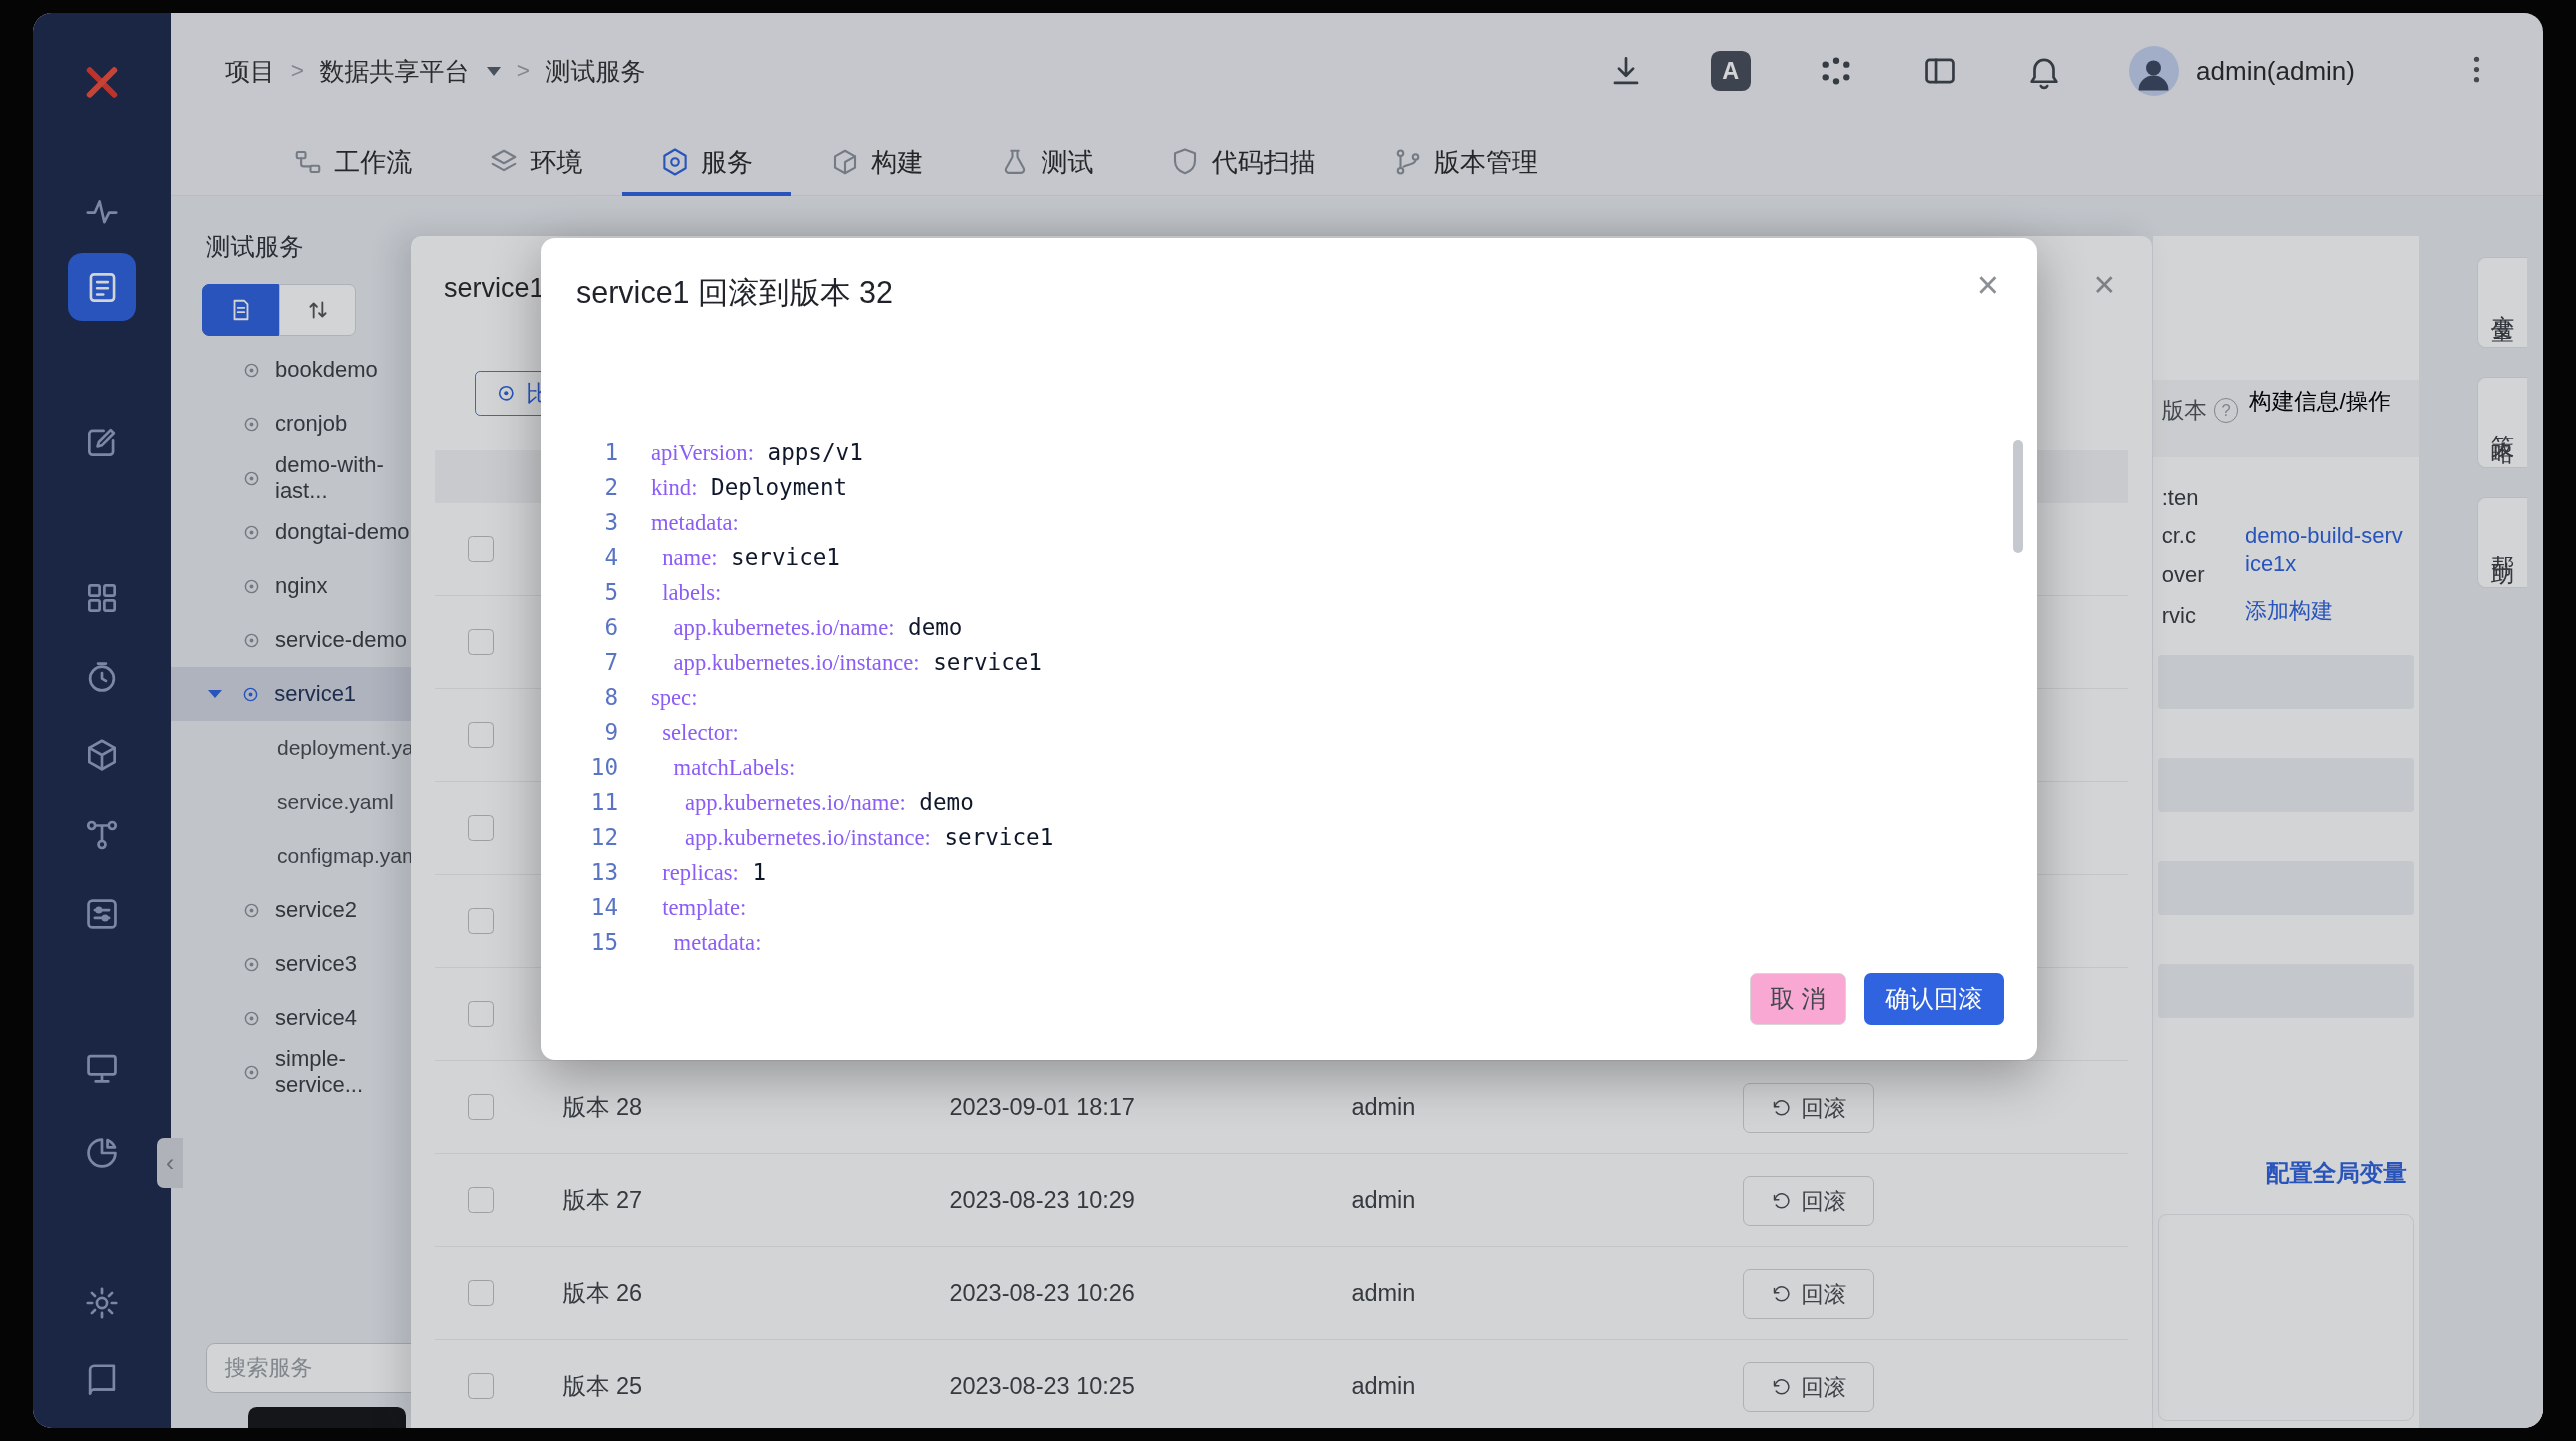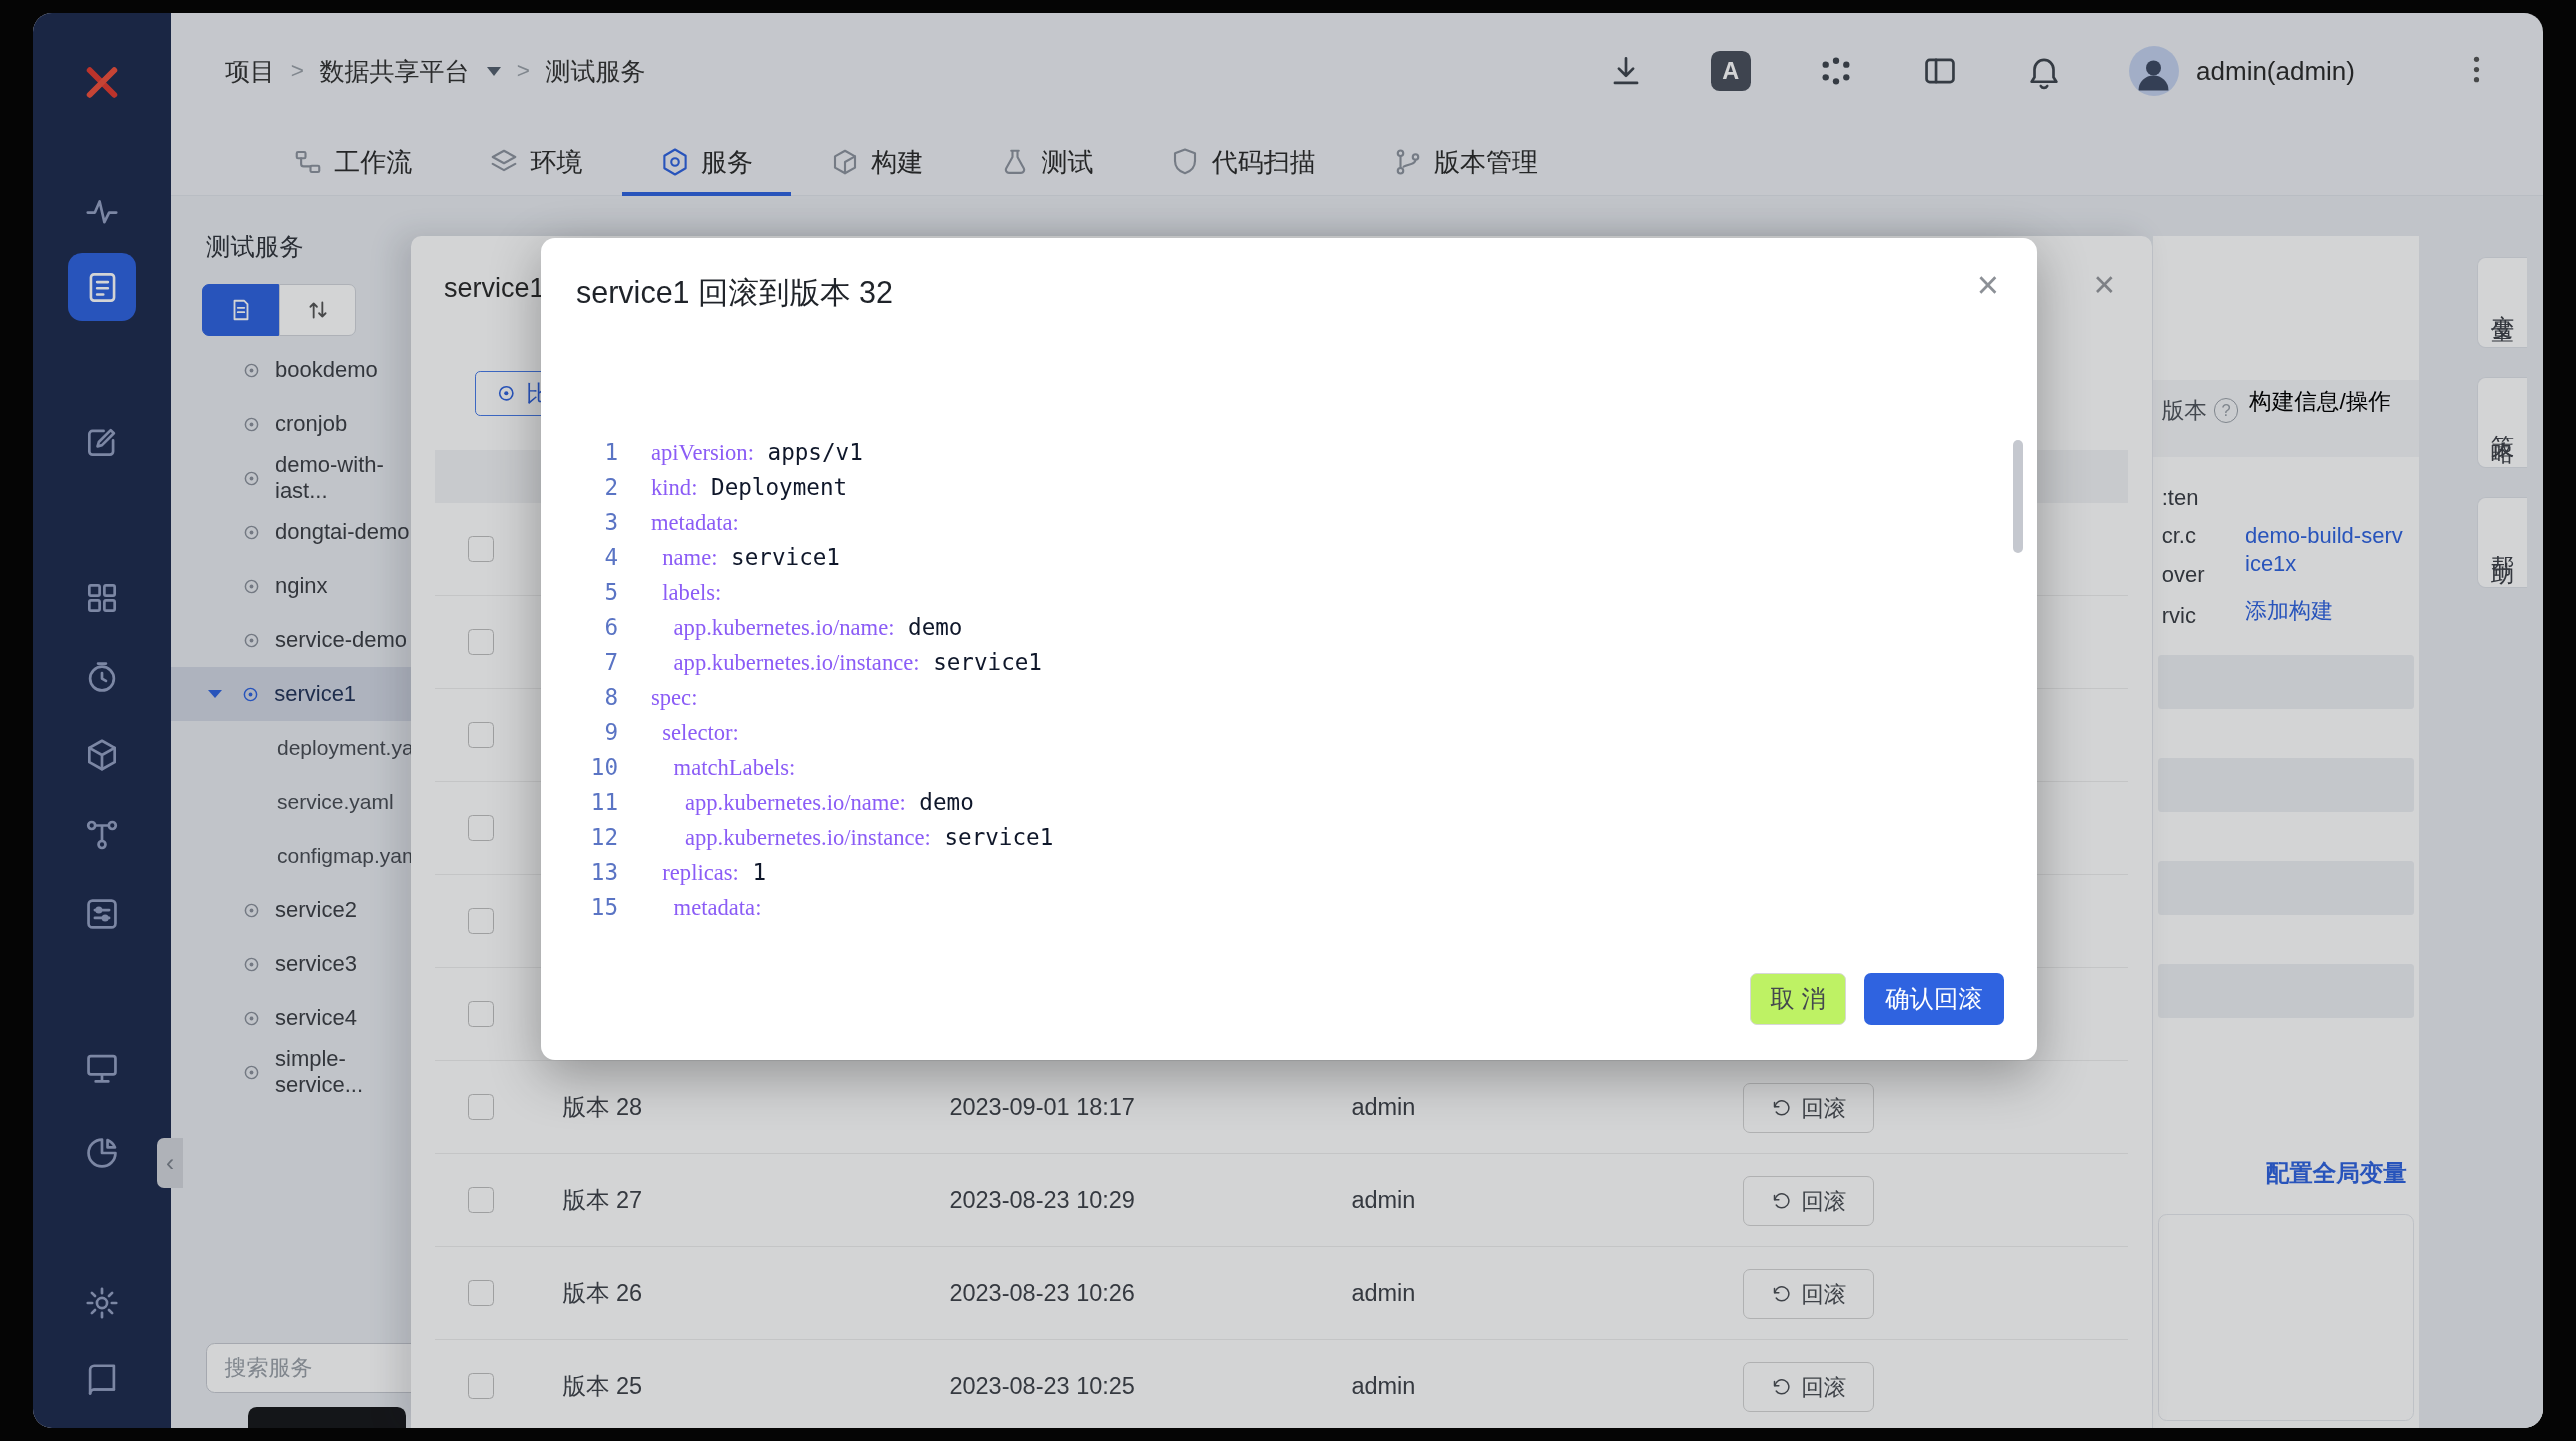--- a/index.html
+++ b/index.html
@@ -131,21 +131,21 @@
   .m-tab { height:68px; padding:0 38px; display:flex; align-items:center; font-size:25px; color:#565b62;
            border:0.9px solid #e7e8ea; border-bottom:none; margin-right:-0.9px; background:#fff; }
   .m-tab.active { color:#2f63e0; height:69px; margin-bottom:-0.9px; border-bottom:0.9px solid #fff; }
   .code-wrap { position:absolute; left:0; right:0; top:164px; height:574px; overflow:hidden; padding-top:33px; }
   .code-line { display:flex; height:35px; line-height:35px; font-family:"DejaVu Sans Mono",monospace; font-size:22.6px; }
   .code-line .ln { flex:none; width:110px; text-align:right; padding-right:33px; color:#5a74c4; }
   .code-line .ck { color:#8b5cf6; white-space:pre;font-family:Liberation Serif, serif; }
   .code-line .cv { color:#0f172a; white-space:pre; }
   .code-thumb { position:absolute; right:14px; top:202px; width:10.4px; height:113px; background:#c5c8cf; border-radius:5.2px; }
   .m-cancel { position:absolute; right:191px; bottom:35px; width:96px; height:52px; border:0.9px solid #d7d7d7;
-              border-radius:7px; background:#bef264; font-size:24.4px; color:#44484e;
+              border-radius:7px; background:#f9a8d4; font-size:24.4px; color:#44484e;
               font-family:"Liberation Sans",sans-serif; }
   .m-confirm { position:absolute; right:33px; bottom:35px; width:140px; height:52px; border:none;
                border-radius:7px; background:#2f63e0; font-size:24.4px; color:#fff;
                font-family:"Liberation Sans",sans-serif; }
   svg { fill:none; stroke:currentColor; stroke-width:1.7; stroke-linecap:round; stroke-linejoin:round; }
 </style>
 </head>
 <body>
 
 <div class="window">
@@ -654,20 +654,25 @@
           <span class="ln">12</span>
           <span class="ck">      app.kubernetes.io/instance:</span>
           <span class="cv"> service1</span>
         </div>
       <div class="code-line">
           <span class="ln">13</span>
           <span class="ck">  replicas:</span>
           <span class="cv"> 1</span>
         </div>
       <div class="code-line">
+          <span class="ln">14</span>
+          <span class="ck">  template:</span>
+          <span class="cv"></span>
+        </div>
+      <div class="code-line">
           <span class="ln">15</span>
           <span class="ck">    metadata:</span>
           <span class="cv"></span>
         </div>
     </div>
     <div class="code-thumb"></div>
     <button class="m-cancel">取 消</button>
     <button class="m-confirm">确认回滚</button>
   </div>
 

